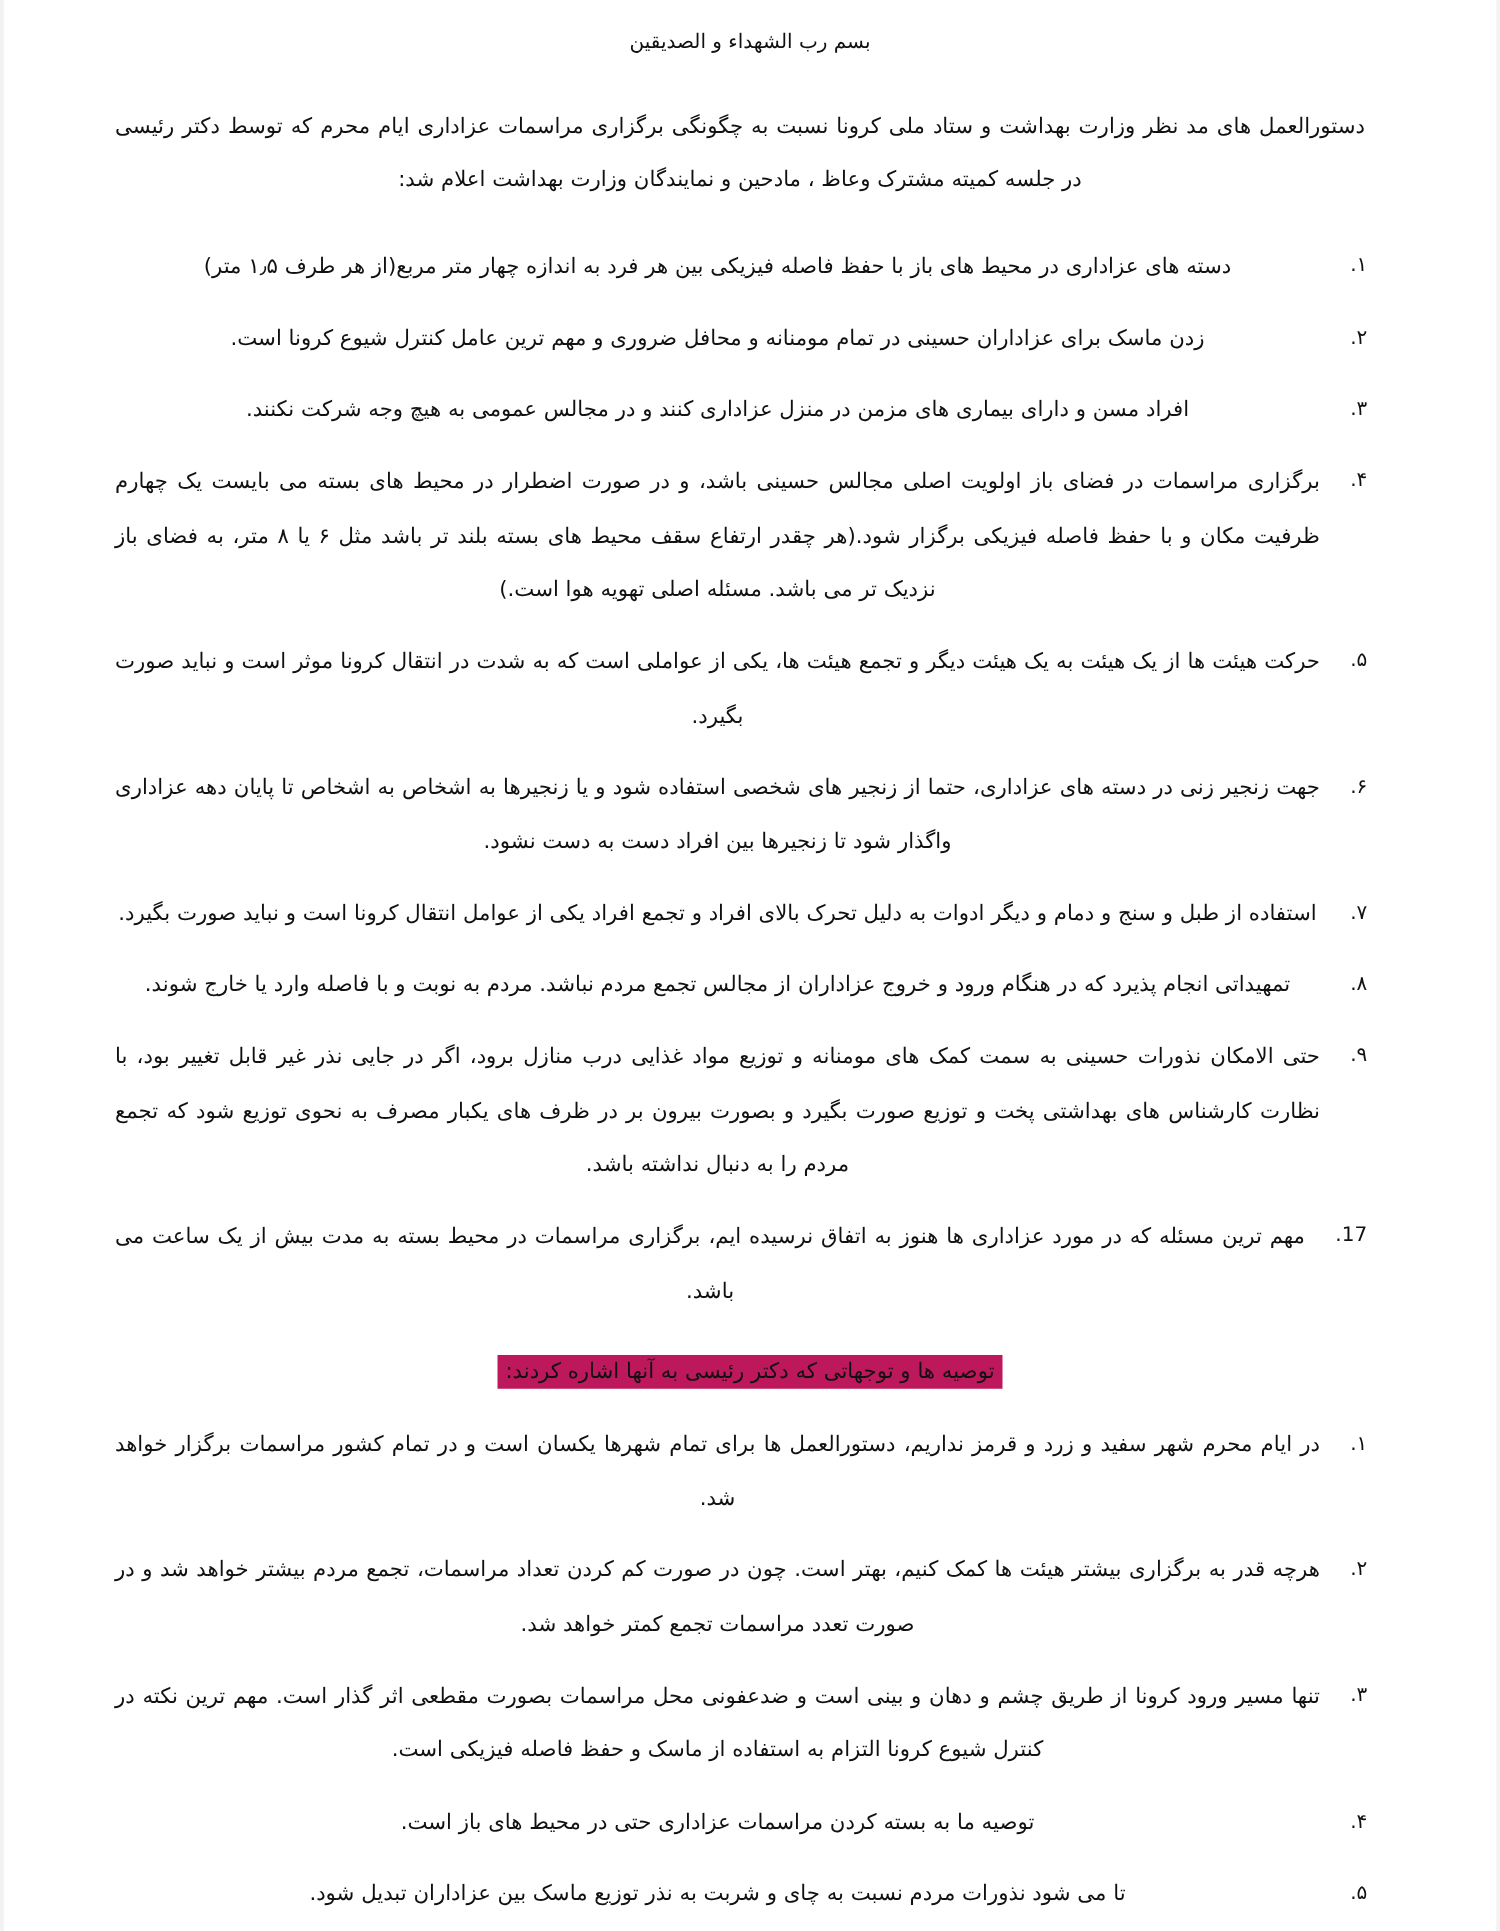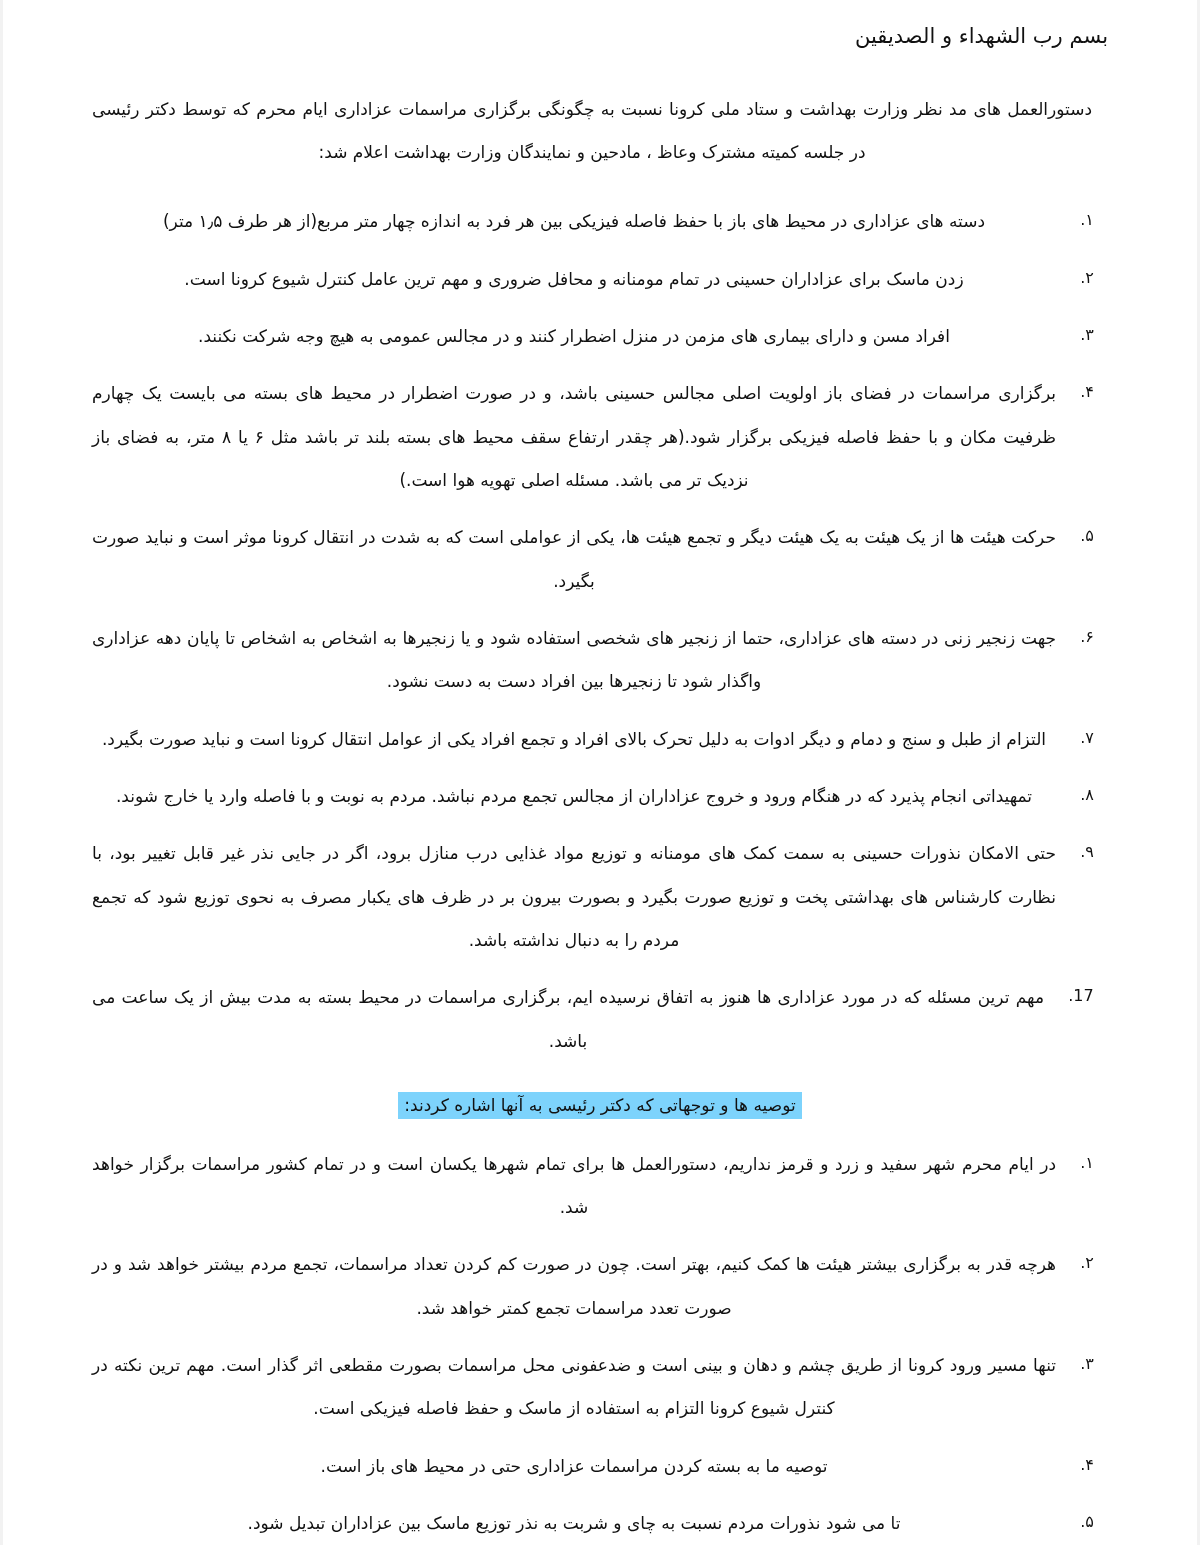--- a/index.html
+++ b/index.html
@@ -34,22 +34,22 @@
     top: 0;
     bottom: 0;
     width: 3px;
     background: #f2f2f2;
     pointer-events: none;
   }
   .page::before { right: 0; }
   .page::after  { left: 0; }
 
   .basmala {
-    text-align: right;
-    font-size: 21px;
+    text-align: center;
+    font-size: 16px;
     line-height: 1.6;
     margin: 6px 0 0 0;
     letter-spacing: 0.2px;
   }
 
   .intro {
     margin: 34px 16px 0 0;
     font-size: 17px;
     line-height: 2.55;
     text-align: justify;
@@ -87,21 +87,21 @@
   ol.rules > li.wide { padding-right: 64px; }
   ol.rules > li.wide .marker { width: 54px; }
 
   .section-heading {
     margin: 24px 0 6px 0;
     text-align: center;
     font-size: 17px;
     line-height: 2.2;
   }
   .section-heading .hl {
-    background: #7dd3fc;
+    background: #be185d;
     padding: 3px 6px 4px 6px;
     display: inline;
     box-decoration-break: clone;
     -webkit-box-decoration-break: clone;
   }
 
   ol.advice {
     list-style: none;
     margin: 18px 0 0 0;
     padding: 0;
@@ -139,37 +139,37 @@
     <li>
       <span class="marker">۱.</span>
       <span>دسته های عزاداری در محیط های باز با حفظ فاصله فیزیکی بین هر فرد به اندازه چهار متر مربع(از هر طرف ۱٫۵ متر)</span>
     </li>
     <li>
       <span class="marker">۲.</span>
       <span>زدن ماسک برای عزاداران حسینی در تمام مومنانه و محافل ضروری و مهم ترین عامل کنترل شیوع کرونا است.</span>
     </li>
     <li>
       <span class="marker">۳.</span>
-      <span>افراد مسن و دارای بیماری های مزمن در منزل اضطرار کنند و در مجالس عمومی به هیچ وجه شرکت نکنند.</span>
+      <span>افراد مسن و دارای بیماری های مزمن در منزل عزاداری کنند و در مجالس عمومی به هیچ وجه شرکت نکنند.</span>
     </li>
     <li>
       <span class="marker">۴.</span>
       <span>برگزاری مراسمات در فضای باز اولویت اصلی مجالس حسینی باشد، و در صورت اضطرار در محیط های بسته می بایست یک چهارم ظرفیت مکان و با حفظ فاصله فیزیکی برگزار شود.(هر چقدر ارتفاع سقف محیط های بسته بلند تر باشد مثل ۶ یا ۸ متر، به فضای باز نزدیک تر می باشد. مسئله اصلی تهویه هوا است.)</span>
     </li>
     <li>
       <span class="marker">۵.</span>
       <span>حرکت هیئت ها از یک هیئت به یک هیئت دیگر و تجمع هیئت ها، یکی از عواملی است که به شدت در انتقال کرونا موثر است و نباید صورت بگیرد.</span>
     </li>
     <li>
       <span class="marker">۶.</span>
       <span>جهت زنجیر زنی در دسته های عزاداری، حتما از زنجیر های شخصی استفاده شود و یا زنجیرها به اشخاص به اشخاص تا پایان دهه عزاداری واگذار شود تا زنجیرها بین افراد دست به دست نشود.</span>
     </li>
     <li>
       <span class="marker">۷.</span>
-      <span>التزام از طبل و سنج و دمام و دیگر ادوات  به دلیل تحرک بالای افراد و تجمع افراد یکی از عوامل انتقال کرونا است و نباید صورت بگیرد.</span>
+      <span>استفاده از طبل و سنج و دمام و دیگر ادوات  به دلیل تحرک بالای افراد و تجمع افراد یکی از عوامل انتقال کرونا است و نباید صورت بگیرد.</span>
     </li>
     <li>
       <span class="marker">۸.</span>
       <span>تمهیداتی انجام پذیرد که در هنگام ورود و خروج عزاداران از مجالس تجمع مردم نباشد. مردم به نوبت و با فاصله وارد یا خارج شوند.</span>
     </li>
     <li>
       <span class="marker">۹.</span>
       <span>حتی الامکان نذورات حسینی به سمت کمک های مومنانه و توزیع مواد غذایی درب منازل برود، اگر در جایی نذر غیر قابل تغییر بود، با نظارت کارشناس های بهداشتی پخت و توزیع صورت بگیرد و بصورت بیرون بر در ظرف های یکبار مصرف به نحوی توزیع شود که تجمع مردم را به دنبال نداشته باشد.</span>
     </li>
     <li class="wide">

